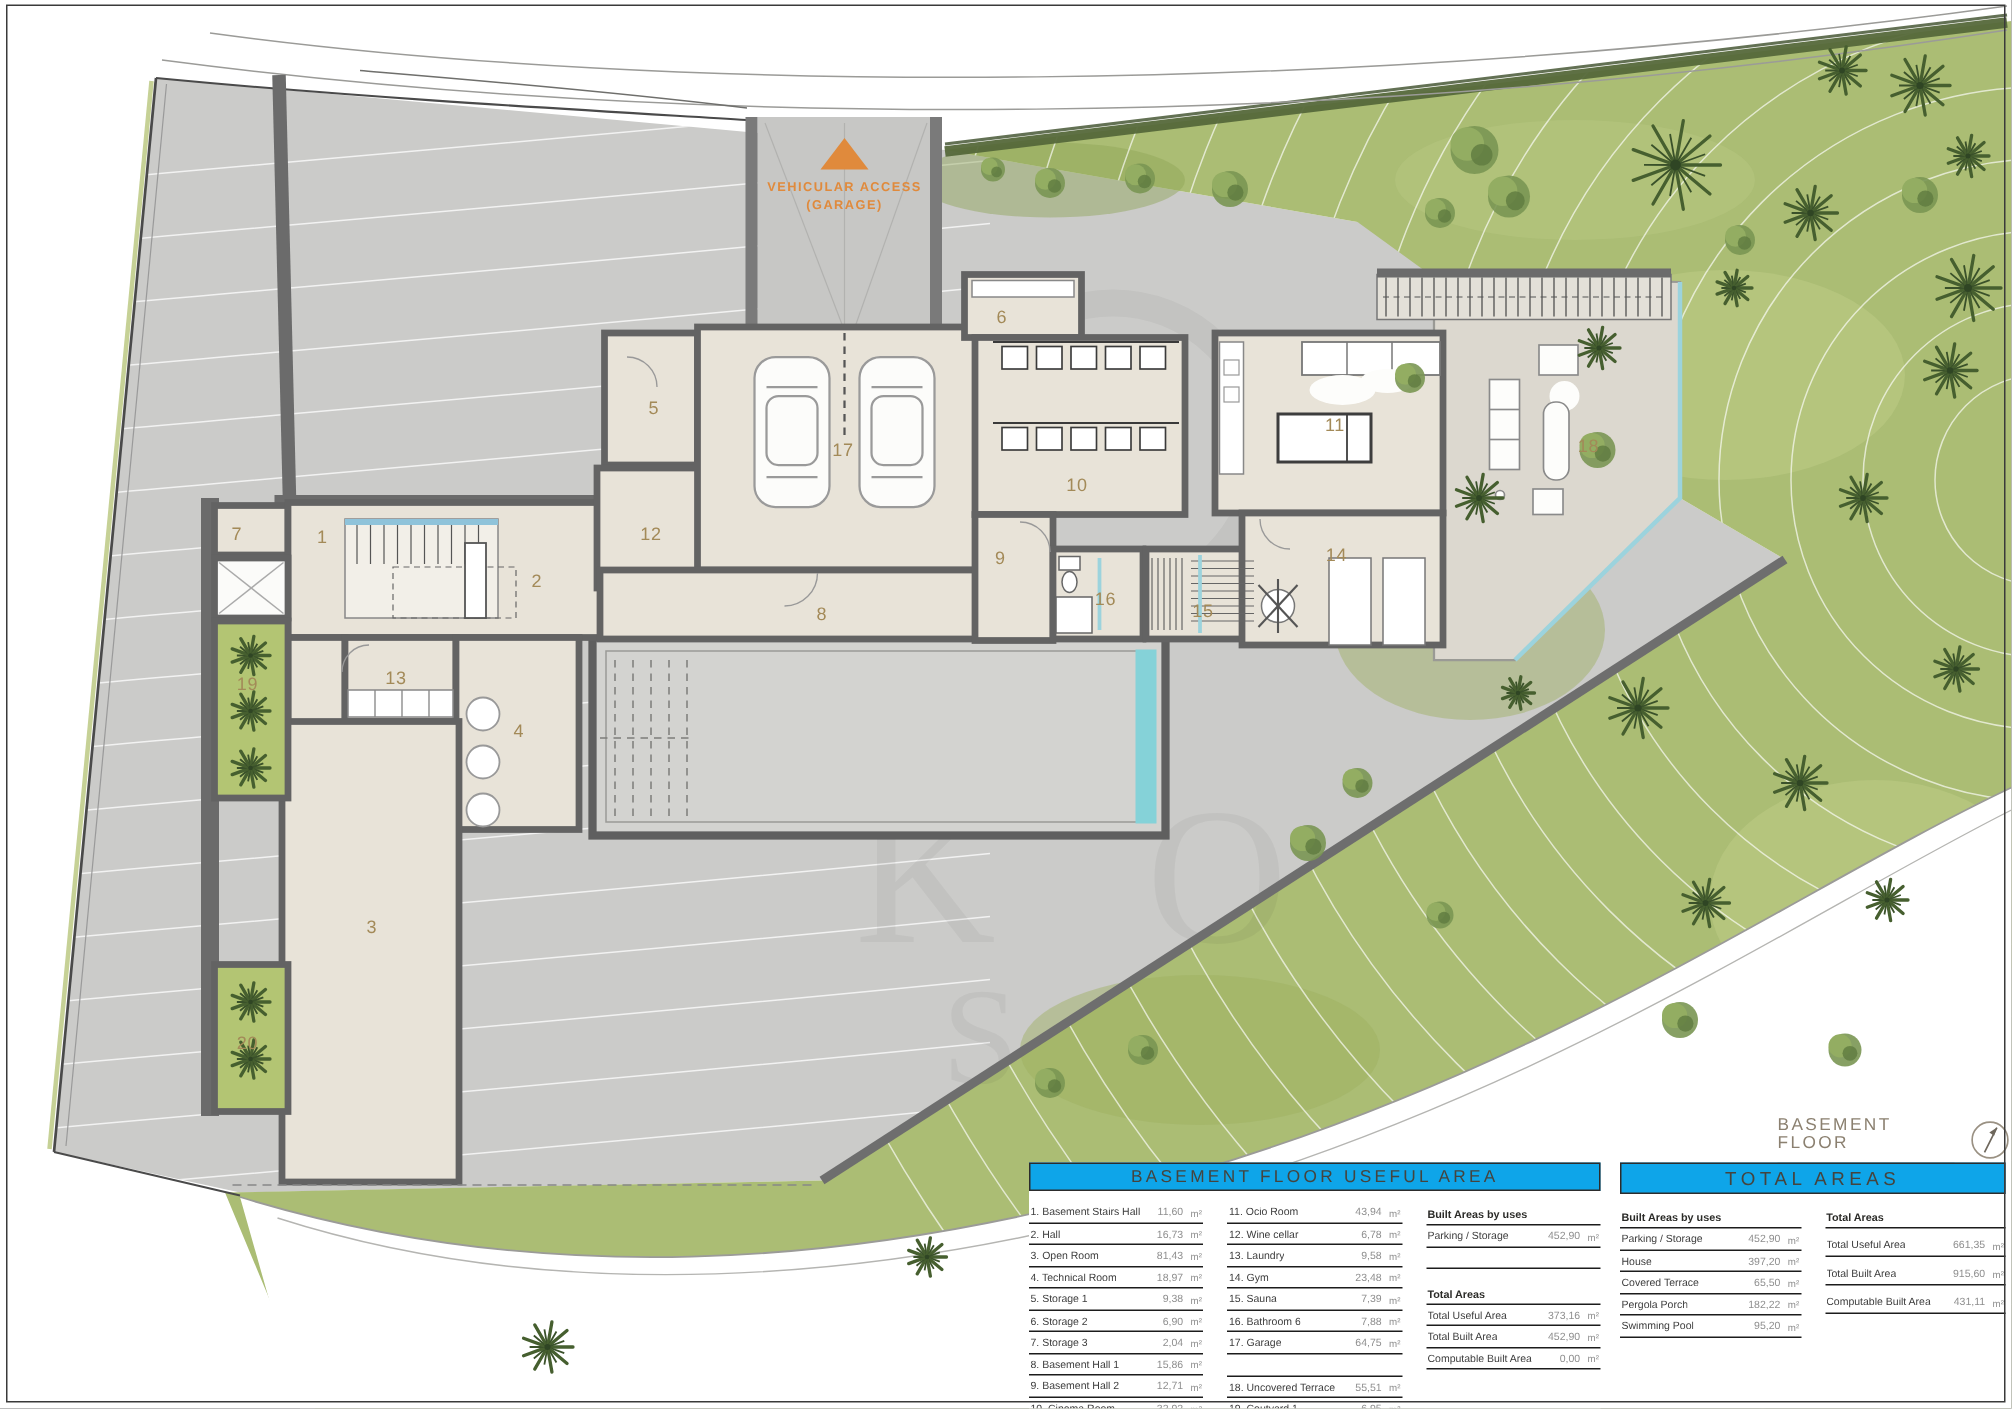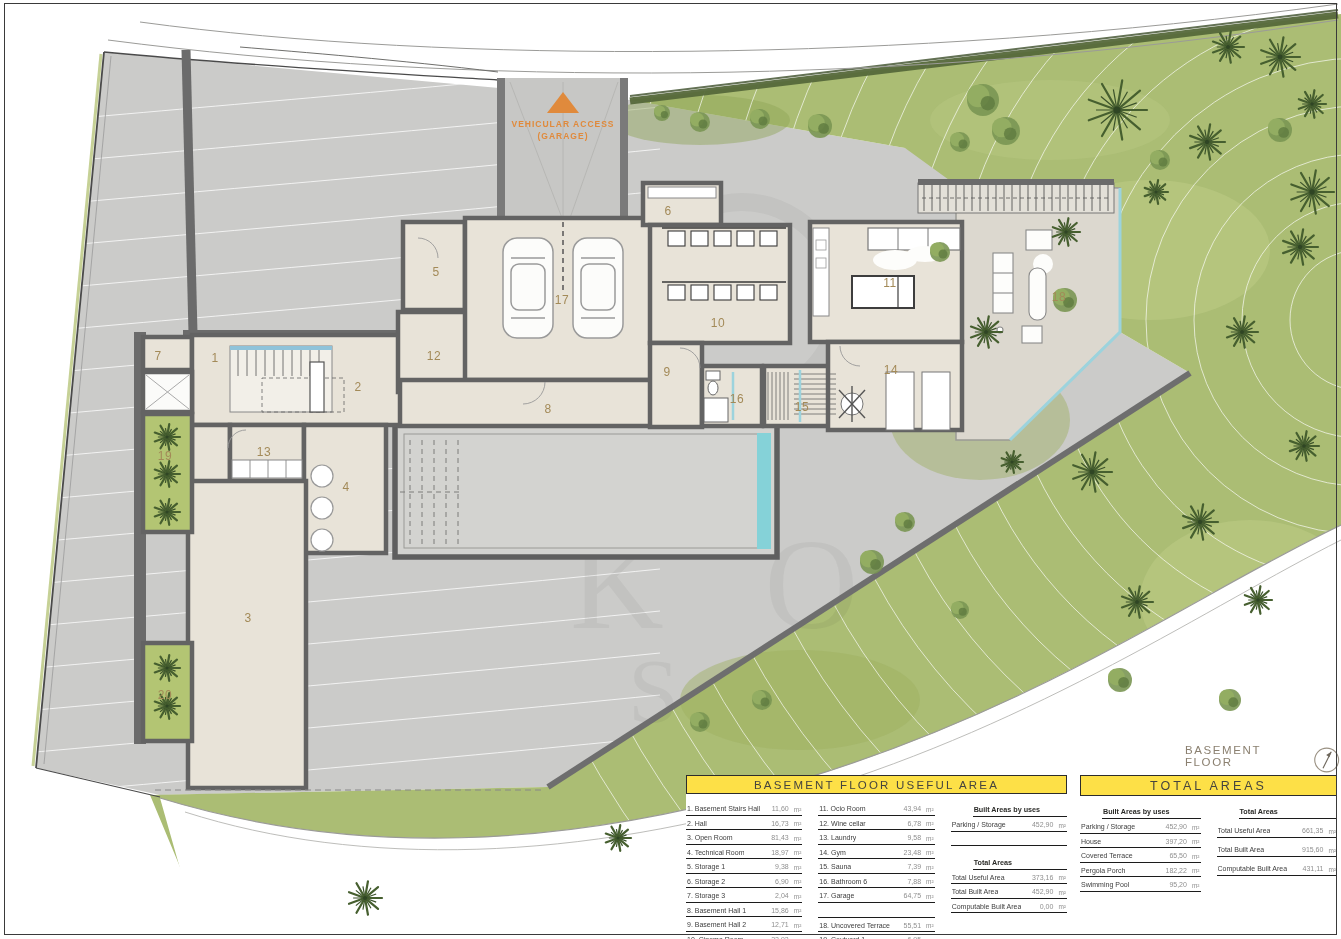--- a/index.html
+++ b/index.html
@@ -3,31 +3,31 @@
 <meta charset="utf-8">
 <style>
   html,body{margin:0;padding:0;background:#888;}
   .sheet{position:relative;width:1341px;height:939px;background:#ffffff;overflow:hidden;
          font-family:"Liberation Sans",sans-serif;}
   .frame{position:absolute;left:4px;top:3px;right:4px;bottom:4px;border:1.5px solid #3a3a3a;pointer-events:none;z-index:30;}
   svg.plan{position:absolute;left:0;top:0;z-index:1;}
 
   
   .areas-table{position:absolute;z-index:20;background:#fff;}
-  .tbl-title{background:#fde047;border:1.6px solid #2c2c2c;text-align:center;
+  .tbl-title{background:#0ea5e9;border:1.6px solid #2c2c2c;text-align:center;
              font-size:11.5px;letter-spacing:2.2px;color:#45443e;padding:3px 0 2px;}
   .cols{display:flex;gap:16px;padding-top:7px;}
   .col{flex:1;min-width:0;}
   .row{display:flex;align-items:flex-end;border-bottom:1.3px solid #1c1c1c;
        padding:4px 1px 1.5px;font-size:7px;color:#3d3d3d;line-height:1.15;}
   .row .nm{white-space:nowrap;overflow:hidden;}
   .row .val{color:#8f8f8f;margin-left:auto;padding:0 5px 0 3px;white-space:nowrap;}
   .row .un{color:#8f8f8f;font-size:6.5px;white-space:nowrap;}
   .hdr{font-weight:bold;font-size:7.2px;color:#2b2b28;border-bottom:1.3px solid #1c1c1c;
-       padding:4px 1px 2px;margin-left:22px;}
+       padding:4px 1px 2px;}
   .gap8{height:8px;}
   .gap14{height:14px;}
   .spacer-line{height:13px;border-bottom:1.3px solid #1c1c1c;}
 
   
   .floor-tag{position:absolute;z-index:20;display:flex;gap:9px;}
   .floor-tag .txt{font-size:11.5px;letter-spacing:1.6px;color:#8b8070;
                   border-bottom:1px solid #9a9183;padding-bottom:3px;}
 </style>
 </head>

